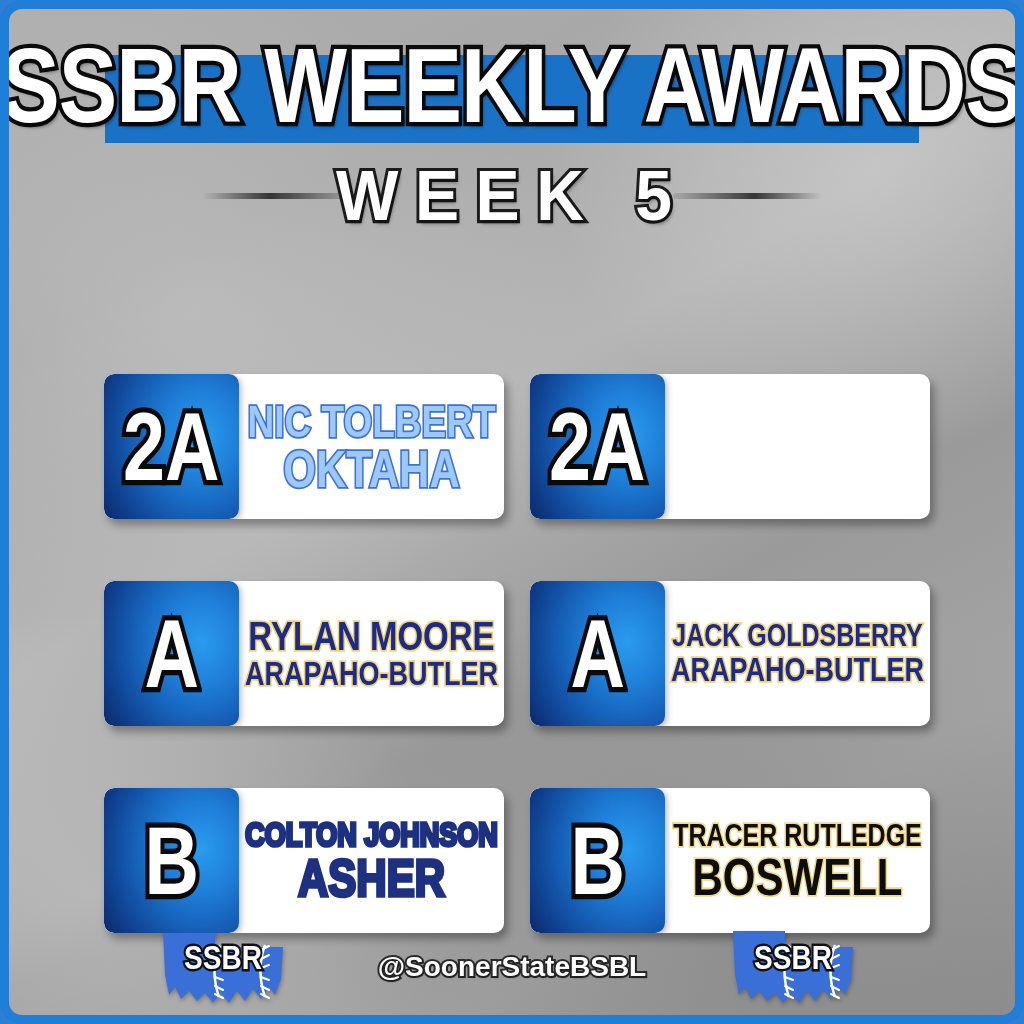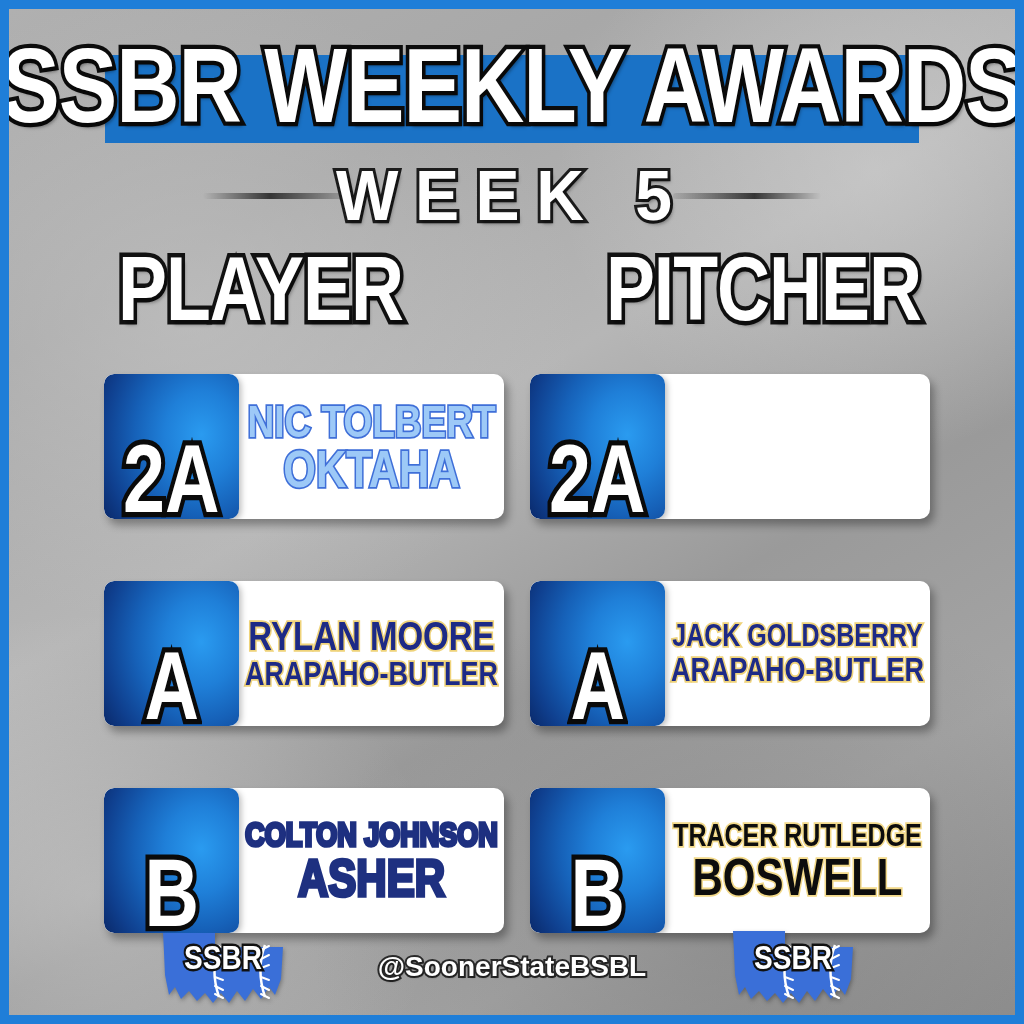--- a/index.html
+++ b/index.html
@@ -97,21 +97,21 @@
     border-radius:10px;
     display:flex; align-items:stretch;
     box-shadow:4px 6px 9px rgba(0,0,0,.33);
     overflow:hidden;
   }
   .badge {
     flex:none; width:135px;
     border-radius:10px;
     background:
       radial-gradient(ellipse 85% 95% at 72% 42%, #2a9bf0 0%, #1f7fd8 32%, #1661b8 58%, #0f3f8e 85%, #0b2e72 100%);
-    display:flex; align-items:flex-end; justify-content:center;
+    display:flex; align-items:center; justify-content:center;
     box-shadow:2px 2px 6px rgba(0,0,0,.28);
     z-index:2;
   }
   .badge-text {
     font-family:"Liberation Sans Narrow","Liberation Sans",sans-serif;
     font-weight:700; font-size:74px; line-height:80px;
     transform:scaleY(1.3) scaleX(1.02);
     color:#ffffff;
     -webkit-text-stroke:8px #0a0a0a;
     paint-order:stroke fill;
@@ -159,35 +159,31 @@
     font-weight:700; font-size:28px; line-height:40px;
     color:#ffffff;
     -webkit-text-stroke:4px #2a2a2a;
     paint-order:stroke fill;
     text-shadow:1px 2px 2px rgba(0,0,0,.3);
   }
 </style>
 </head>
 <body>
 
-<div id="poster" style="border-color: rgb(31, 126, 216);">
+<div id="poster" style="border-color: rgb(31, 126, 216); border-radius: 22px;">
 
   <div id="title-band" style="background: rgb(26, 114, 198);"></div>
   <div id="title-text">SSBR WEEKLY AWARDS</div>
 
   <div id="week-row">
     <div class="week-rule left"></div>
     <div id="week-text">WEEK 5</div>
     <div class="week-rule right"></div>
   </div>
 
-  <div id="col-heads">
-    <div class="col-head">PLAYER</div>
-    <div class="col-head">PITCHER</div>
-  </div>
 
   <div id="grid">
 
     <div class="award-row">
       <div class="card">
         <div class="badge">
           <span class="badge-text">2A</span>
         </div>
         <div class="card-body">
           <div class="nm" style="color: rgb(157, 201, 247); -webkit-text-stroke: 3px rgb(63, 111, 216); font-size: 37px;">NIC TOLBERT</div>

